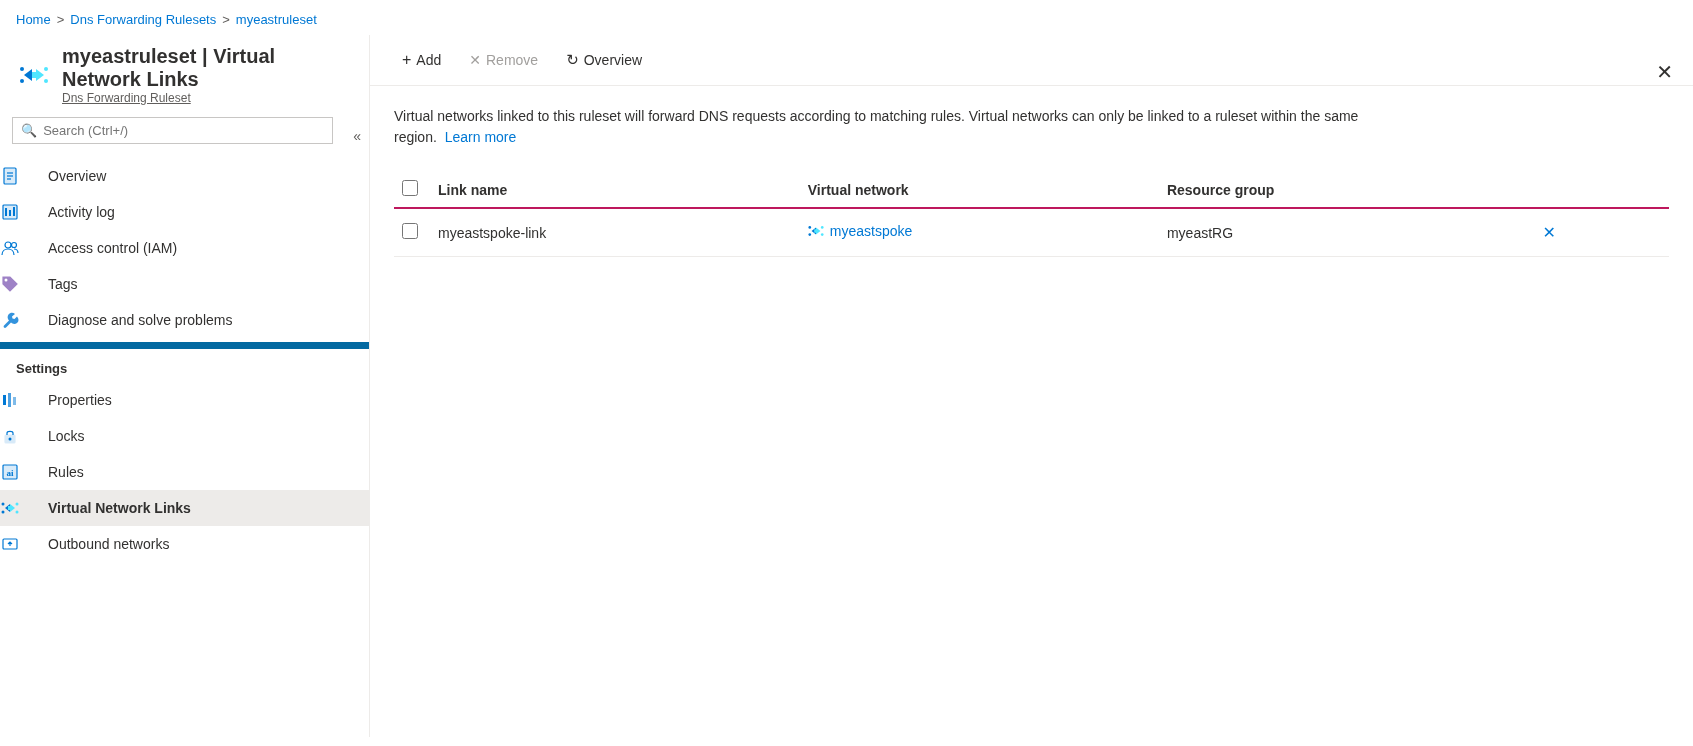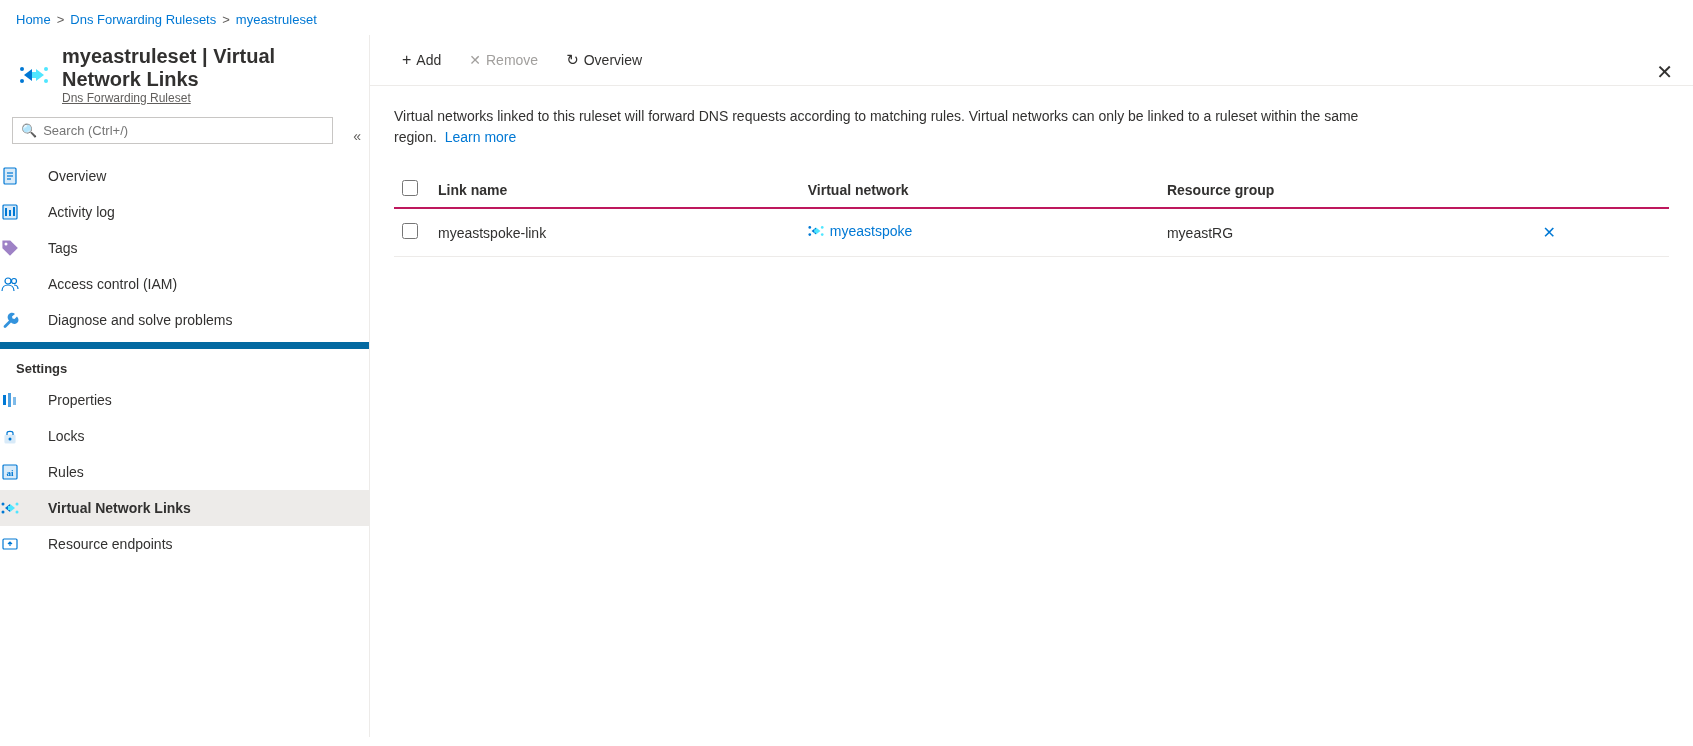--- a/index.html
+++ b/index.html
@@ -131,37 +131,37 @@
             <rect x="8" y="7" width="2" height="6" fill="#0078d4"></rect>
             <rect x="12" y="4" width="2" height="9" fill="#0078d4"></rect>
           </svg>
         </span>
         <span>Activity log</span>
       </div>
 
       <div class="nav-item">
         <span class="nav-icon">
           <svg width="18" height="18" viewBox="0 0 18 18" fill="none">
-            <path d="M2 2 L9 2 L16 9 L9 16 L2 9 Z" stroke="#8764b8" stroke-width="1.2" fill="#8764b8" opacity="0.8"></path>
-            <circle cx="5" cy="5" r="1.5" fill="white"></circle>
-          </svg>
-        </span>
-        <span>Tags</span>
-      </div>
-
-      <div class="nav-item">
-        <span class="nav-icon">
-          <svg width="18" height="18" viewBox="0 0 18 18" fill="none">
             <circle cx="7" cy="6" r="3" stroke="#0078d4" stroke-width="1.2" fill="none"></circle>
             <circle cx="13" cy="6" r="2.5" stroke="#0078d4" stroke-width="1.2" fill="none"></circle>
             <path d="M1 16 C1 12 4 10 7 10 C10 10 13 12 13 16" stroke="#0078d4" stroke-width="1.2" fill="none"></path>
             <path d="M13 10 C15 10 17 11.5 17 14" stroke="#0078d4" stroke-width="1.2" fill="none"></path>
           </svg>
         </span>
         <span>Access control (IAM)</span>
+      </div>
+
+      <div class="nav-item">
+        <span class="nav-icon">
+          <svg width="18" height="18" viewBox="0 0 18 18" fill="none">
+            <path d="M2 2 L9 2 L16 9 L9 16 L2 9 Z" stroke="#8764b8" stroke-width="1.2" fill="#8764b8" opacity="0.8"></path>
+            <circle cx="5" cy="5" r="1.5" fill="white"></circle>
+          </svg>
+        </span>
+        <span>Tags</span>
       </div>
 
       <div class="nav-item">
         <span class="nav-icon">
           <svg width="18" height="18" viewBox="0 0 18 18" fill="none">
             <path d="M14 3 C12 1 9 1.5 7.5 3.5 C6 5.5 6.5 8 8 9.5 L3 14.5 C2.5 15 2.5 16 3 16.5 C3.5 17 4.5 17 5 16.5 L10 11.5 C11.5 13 14 13.5 16 12 C18 10.5 18 7.5 16 5.5 L13.5 8 L11.5 7.5 L11 5.5 L14 3Z" fill="#0078d4" opacity="0.8"></path>
           </svg>
         </span>
         <span>Diagnose and solve problems</span>
       </div>
@@ -215,21 +215,21 @@
         <span>Virtual Network Links</span>
       </div>
 
       <div class="nav-item">
         <span class="nav-icon">
           <svg width="18" height="18" viewBox="0 0 18 18" fill="none">
             <rect x="2" y="4" width="14" height="10" rx="1" stroke="#0078d4" stroke-width="1.2" fill="none"></rect>
             <path d="M9 7 L9 11 M7 9 L9 7 L11 9" stroke="#0078d4" stroke-width="1.2" fill="none"></path>
           </svg>
         </span>
-        <span>Resource endpoints</span>
+        <span>Outbound networks</span>
       </div>
 
     </div>
   </div>
 
   <div class="main">
 
     <div class="toolbar">
       <button class="toolbar-btn">
         <span style="font-size:16px; font-weight:300;">+</span>

